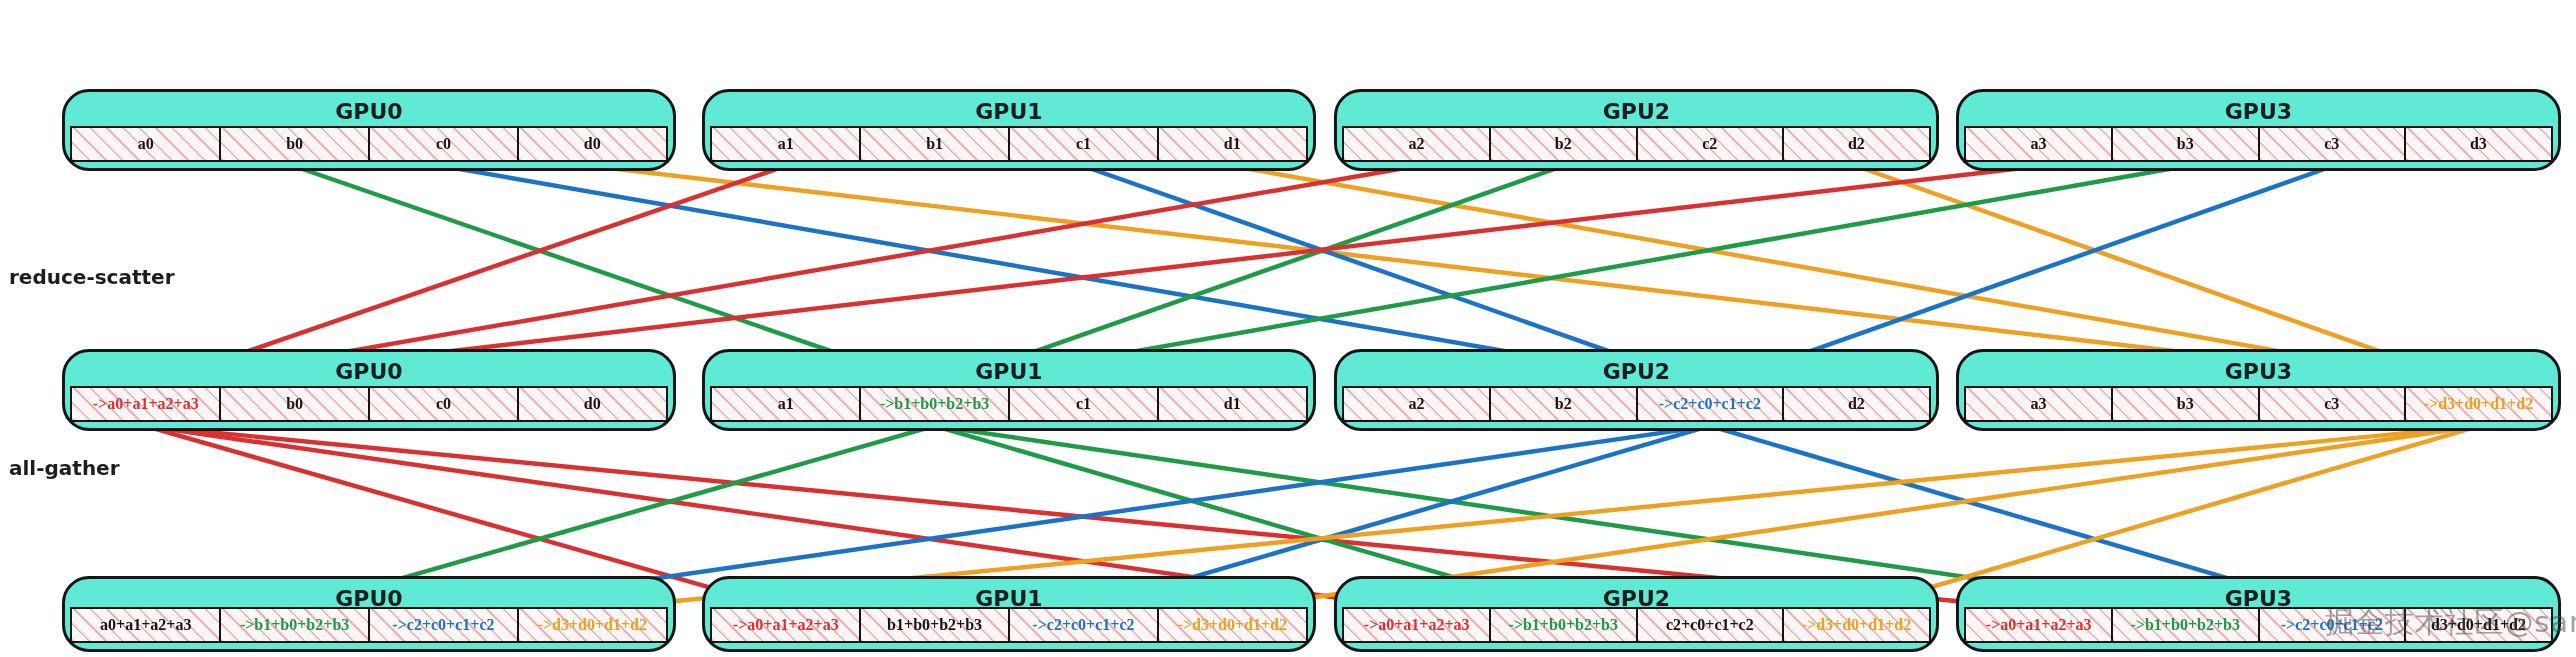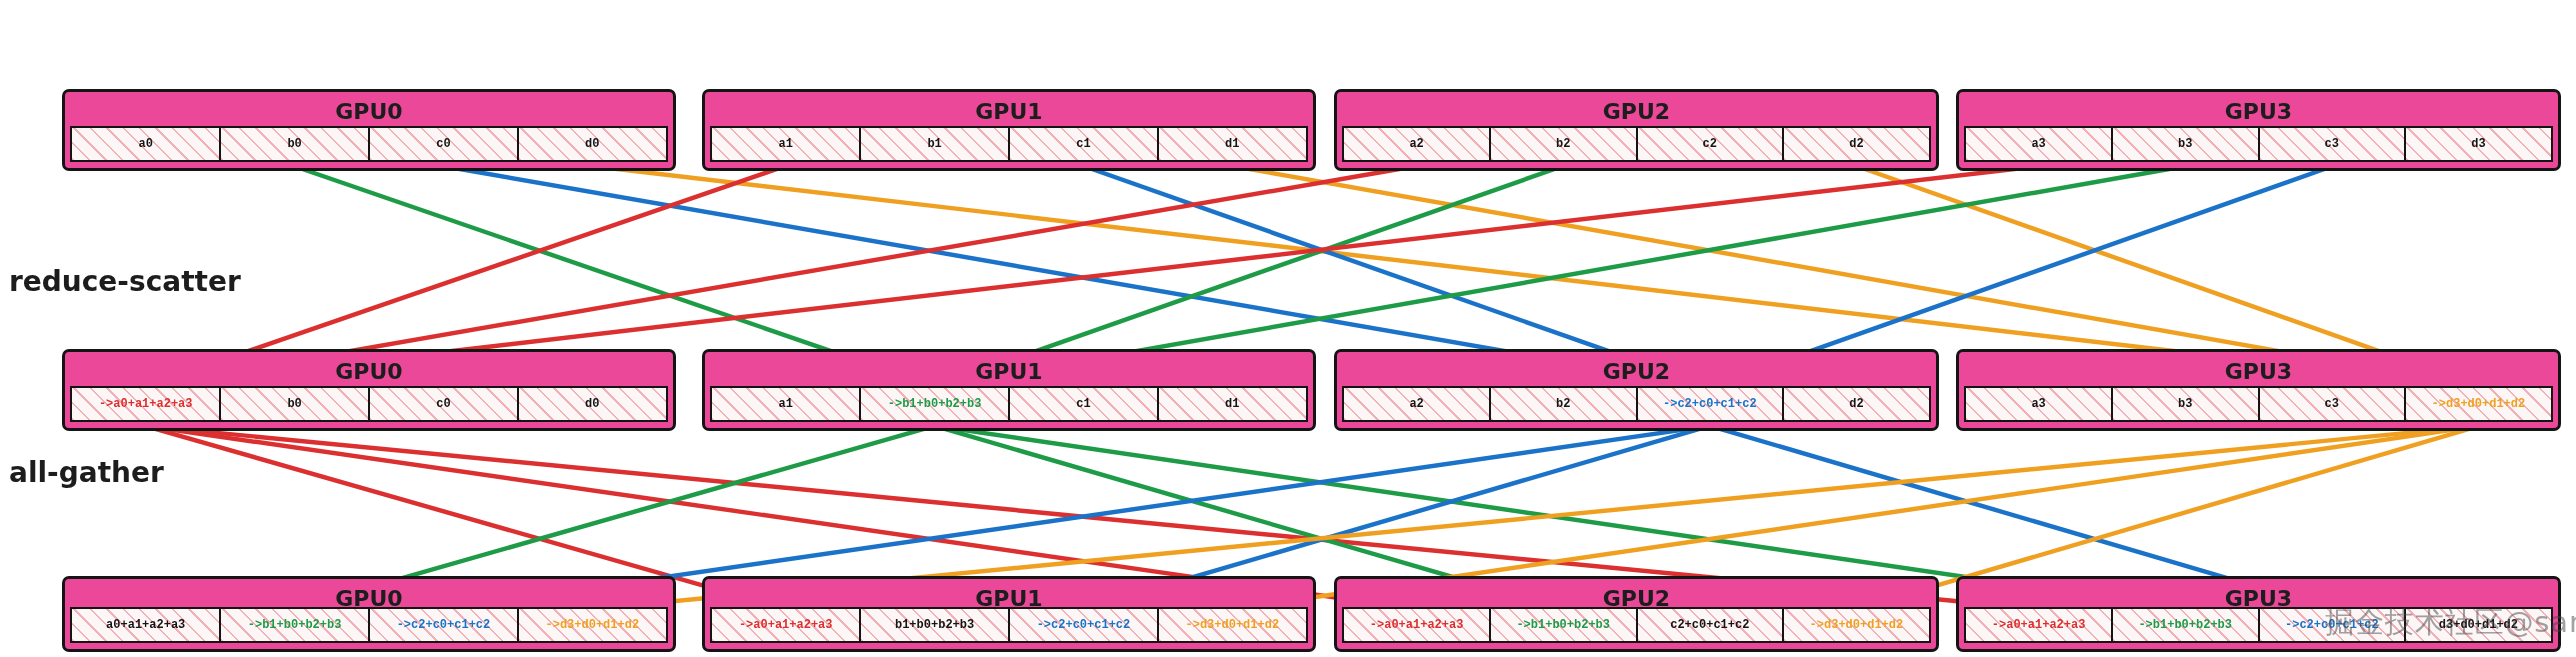--- a/index.html
+++ b/index.html
@@ -15,31 +15,31 @@
     position:absolute; left:0; top:9px; width:2576px;
     text-align:center;
     font-family:"DejaVu Sans", sans-serif;
     font-weight:700; font-size:27px; color:#1d1d1d;
     letter-spacing:0.4px;
   }
 
   .stage-label {
     position:absolute; left:9px;
     font-family:"DejaVu Sans", sans-serif;
-    font-weight:700; font-size:28px; color:#1d1d1d;
+    font-weight:700; font-size:20px; color:#1d1d1d;
   }
   #label-reduce-scatter { top:265px; }
   #label-all-gather     { top:456px; }
 
   
   .gpu-box {
     position:absolute;
     border:3.6px solid #141414;
-    border-radius:7px;
-    background:#ec4899;
+    border-radius:27px;
+    background:#5eead4;
   }
   .gpu-title {
     position:absolute; left:0; width:100%;
     text-align:center;
     font-family:"DejaVu Sans", sans-serif;
     font-weight:700; font-size:22px; color:#1d1d1d;
     top:7.1px;
   }
   .cells {
     position:absolute;
@@ -57,23 +57,23 @@
         45deg,
         rgba(233,120,130,0.55) 0px,
         rgba(233,120,130,0.55) 1.8px,
         rgba(255,255,255,0) 1.8px,
         rgba(255,255,255,0) 11.6px);
     display:flex; align-items:center; justify-content:center;
     overflow:hidden;
   }
   .cell:last-child { border-right-width:2.2px; }
   .cell span {
-    font-family:Liberation Mono, monospace;
+    font-family:Liberation Serif, serif;
     font-weight:700;
-    font-size:12px;
+    font-size:16px;
     white-space:nowrap;
     line-height:1;
   }
   .c-black  { color:#151515; }
   .c-red    { color:#dc3030; }
   .c-green  { color:#1e9b46; }
   .c-blue   { color:#1a73c8; }
   .c-orange { color:#f0a020; }
 
   

